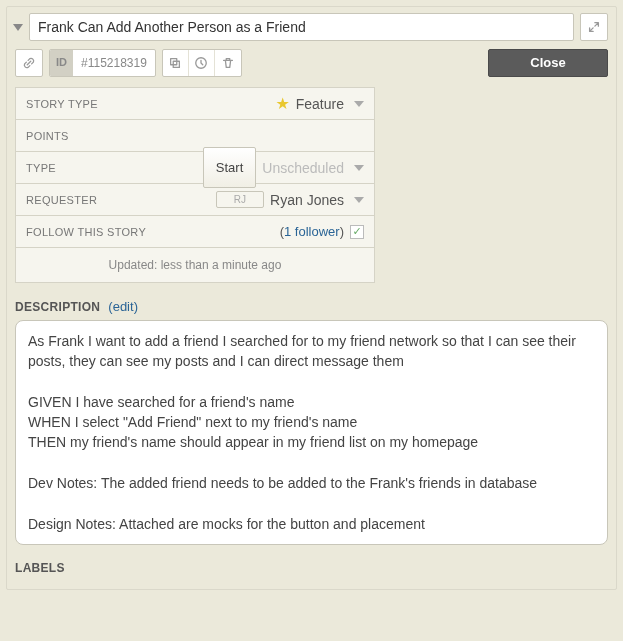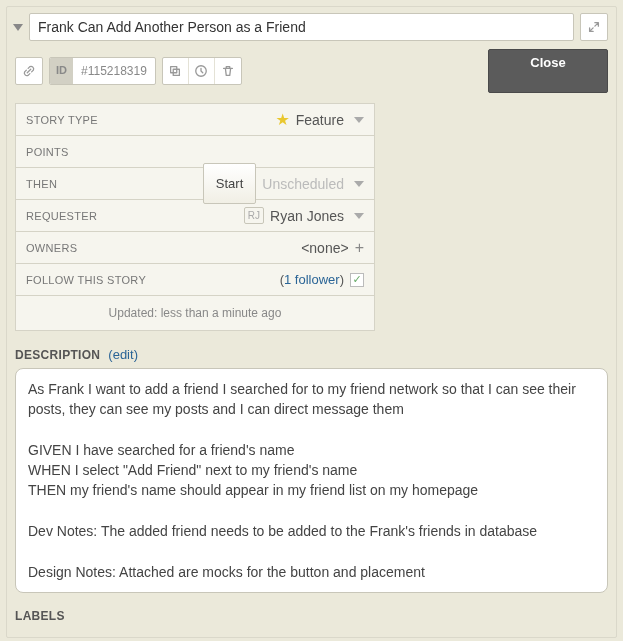--- a/index.html
+++ b/index.html
@@ -89,21 +89,21 @@
     padding:6px 6px;
   }
   .id-chip .id-value {
     padding:6px 8px;
     color:#888;
     font-size:12px;
   }
   .close-btn {
     flex:1;
     max-width:120px;
-    height:44px;
+    height:28px;
     margin-left:auto;
     background:#5b5b5b;
     color:#fff;
     border:1px solid #4a4a4a;
     border-radius:2px;
     font-weight:bold;
     font-size:13px;
     text-align:center;
     line-height:26px;
     cursor:pointer;
@@ -160,21 +160,21 @@
     border-radius:2px;
     padding:12px 12px;
     font-size:13px;
     color:#444;
     cursor:pointer;
   }
   .muted { color:#bbb; }
   .rj-chip {
     border:1px solid #c8c6b9;
     font-size:10px;
-    padding:2px 3px;
+    padding:2px 17px;
     border-radius:2px;
     color:#aaa;
   }
   .plus { color:#888; font-size:16px; }
   .followers-link { color:#2a6496; font-size:13px; }
   .check {
     width:14px;height:14px;border:1px solid #bbb;background:#fff;
     display:flex;align-items:center;justify-content:center;
     font-size:11px;color:#6a6;
   }
@@ -268,43 +268,36 @@
       <div class="val">
         <span class="star">★</span>
         <span>Feature</span>
         <span class="caret"></span>
       </div>
     </div>
     <div class="meta-row">
       <div class="label">POINTS</div>
     </div>
     <div class="meta-row">
-      <div class="label">THEN</div>
+      <div class="label">TYPE</div>
       <div class="val">
         <div class="start-btn">Start</div>
         <span class="muted">Unscheduled</span>
         <span class="caret"></span>
       </div>
     </div>
     <div class="meta-row">
       <div class="label">REQUESTER</div>
       <div class="val">
         <span class="rj-chip">RJ</span>
         <span>Ryan Jones</span>
         <span class="caret"></span>
       </div>
     </div>
     <div class="meta-row">
-      <div class="label">OWNERS</div>
-      <div class="val">
-        <span>&lt;none&gt;</span>
-        <span class="plus">+</span>
-      </div>
-    </div>
-    <div class="meta-row">
       <div class="label">FOLLOW THIS STORY</div>
       <div class="val">
         <span style="font-size:13px;">(<span class="followers-link">1 follower</span>)</span>
         <span class="check">✓</span>
       </div>
     </div>
     <div class="updated-row">Updated: less than a minute ago</div>
   </div>
 
   <div class="section-header">

